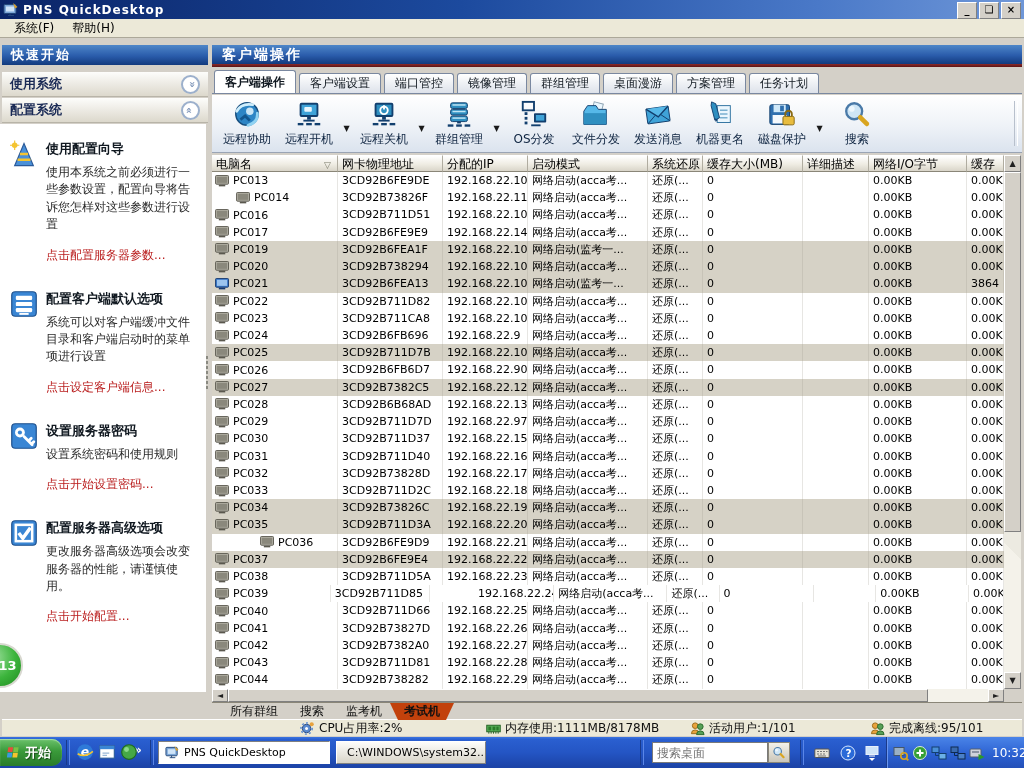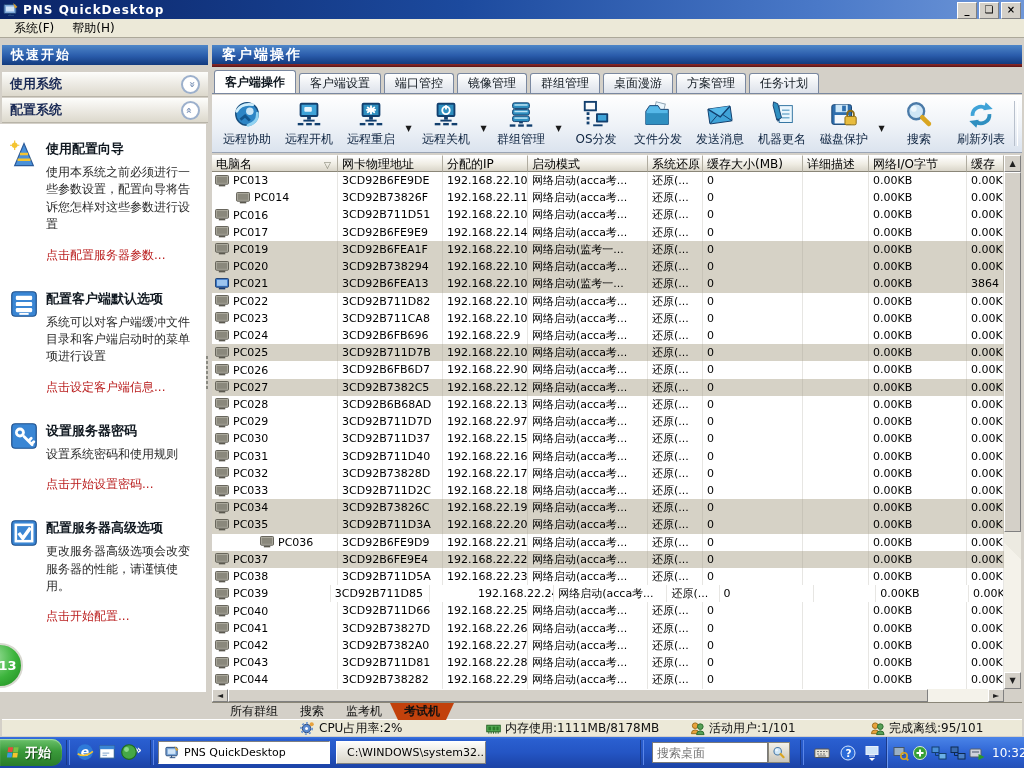--- a/index.html
+++ b/index.html
@@ -465,26 +465,20 @@
         <use href="#sym-remote-assist-icon"></use>
       </svg>
       <span class="lbl">远程协助</span>
     </div>
     <div class="tb-btn">
       <svg width="30" height="30">
         <use href="#sym-remote-poweron-icon"></use>
       </svg>
       <span class="lbl">远程开机</span>
     </div>
-    <div class="tb-btn">
-      <svg width="30" height="30">
-        <use href="#sym-remote-restart-icon"></use>
-      </svg>
-      <span class="lbl">远程重启</span>
-    </div>
     <div class="tb-drop">▼</div>
     <div class="tb-btn">
       <svg width="30" height="30">
         <use href="#sym-remote-shutdown-icon"></use>
       </svg>
       <span class="lbl">远程关机</span>
     </div>
     <div class="tb-drop">▼</div>
     <div class="tb-btn">
       <svg width="30" height="30">
@@ -522,26 +516,20 @@
         <use href="#sym-disk-protect-icon"></use>
       </svg>
       <span class="lbl">磁盘保护</span>
     </div>
     <div class="tb-drop">▼</div>
     <div class="tb-btn">
       <svg width="30" height="30">
         <use href="#sym-search-icon"></use>
       </svg>
       <span class="lbl">搜索</span>
-    </div>
-    <div class="tb-btn">
-      <svg width="30" height="30">
-        <use href="#sym-refresh-list-icon"></use>
-      </svg>
-      <span class="lbl">刷新列表</span>
     </div>
   </div>
 
 <div id="table-header" class="abs">
     <div class="th" style="width: 126px;">电脑名<span class="sort">▽</span></div>
     <div class="th" style="width: 105px;">网卡物理地址</div>
     <div class="th" style="width: 85px;">分配的IP</div>
     <div class="th" style="width: 120px;">启动模式</div>
     <div class="th" style="width: 55px;">系统还原</div>
     <div class="th" style="width: 100px;">缓存大小(MB)</div>

